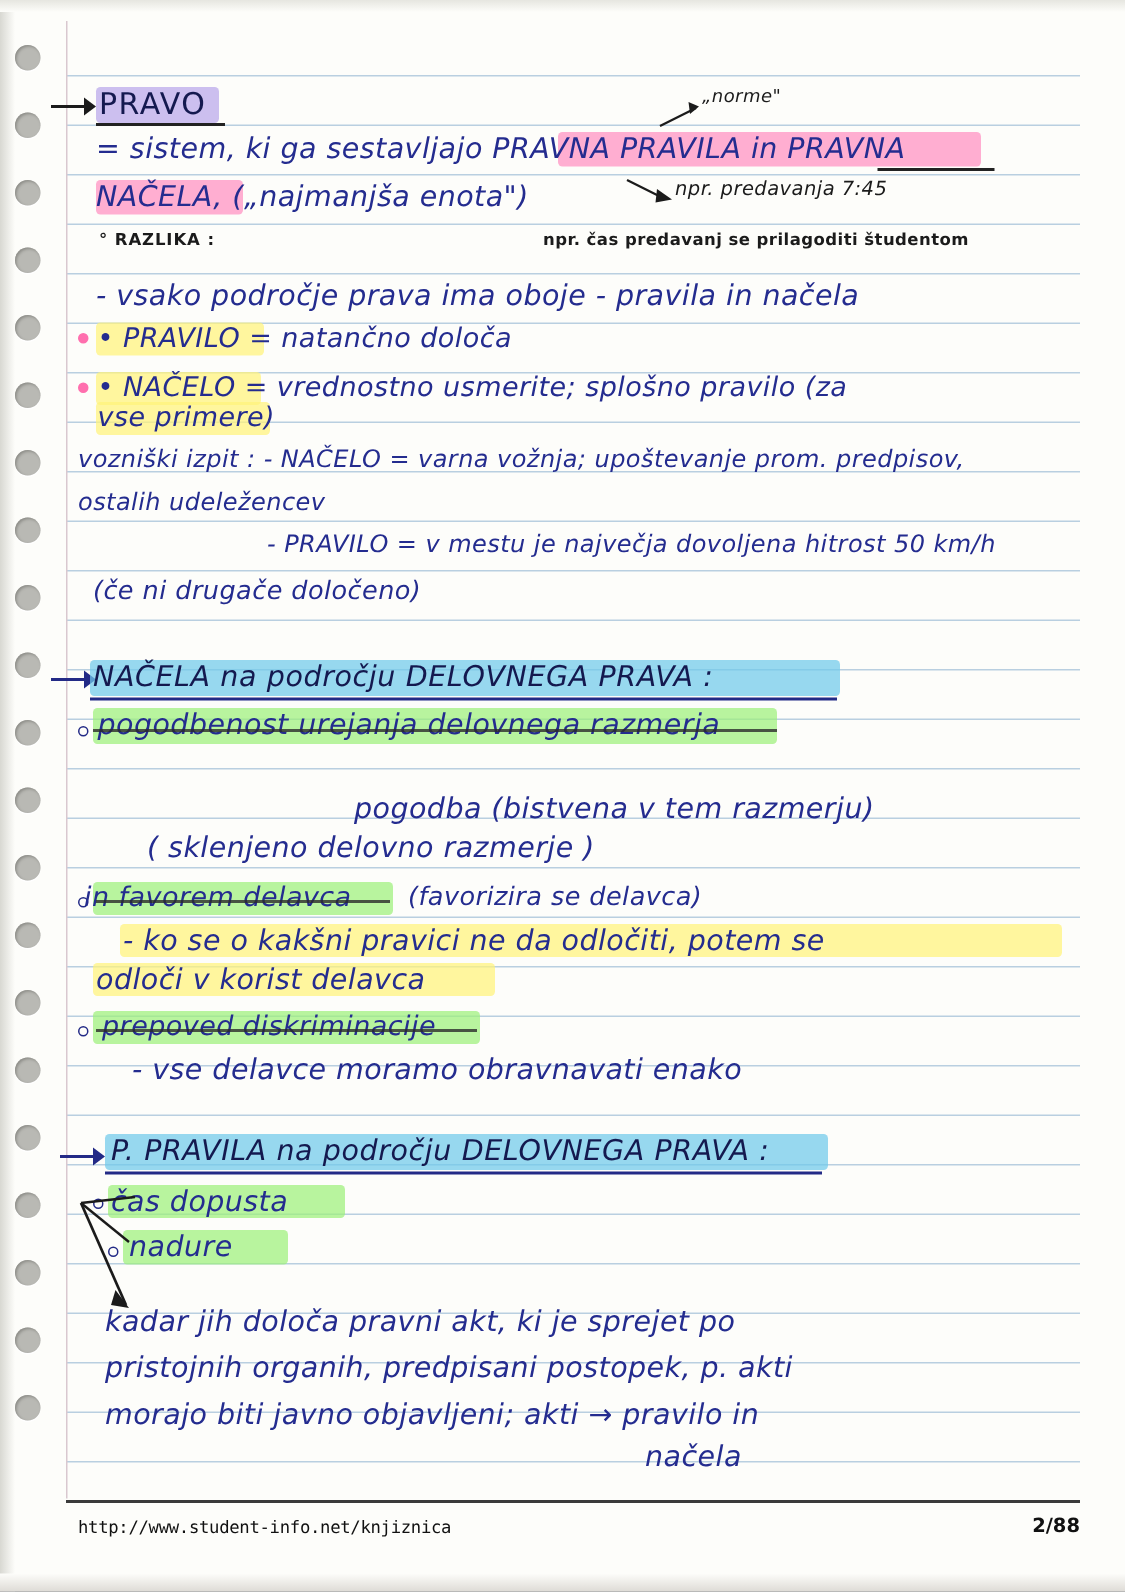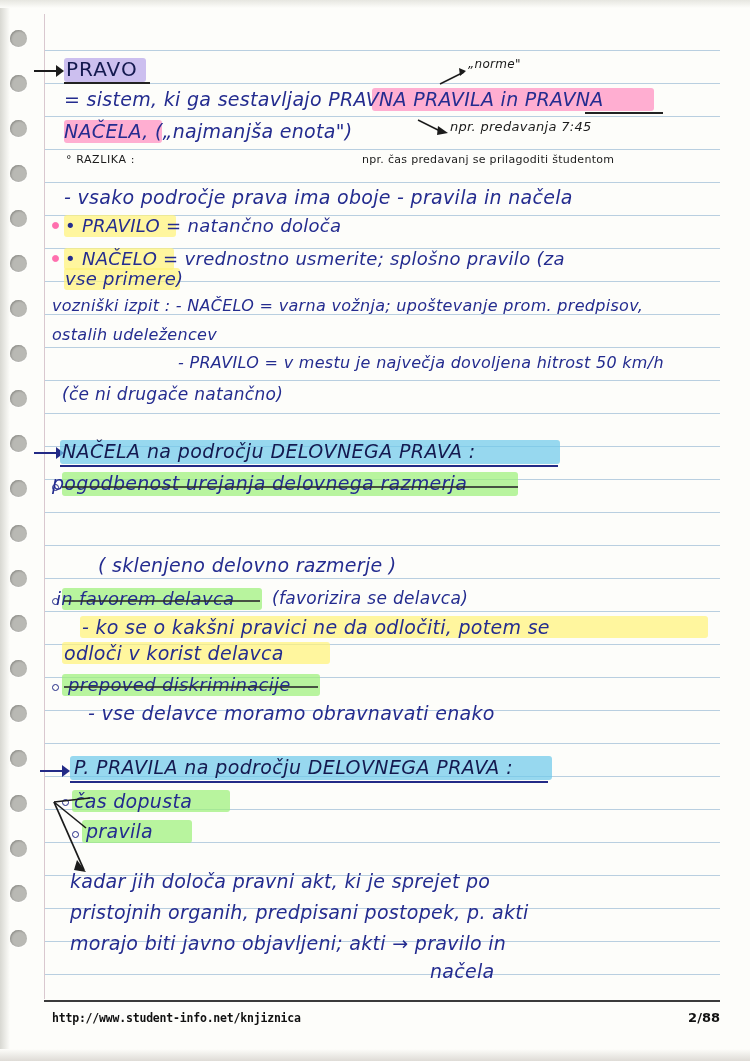--- a/index.html
+++ b/index.html
@@ -74,21 +74,21 @@
   .ink-blue  { color: #242c8f; }
   .ink-dark  { color: #14194f; }
   .ink-black { color: #1b1b1b; }
 
   .s20 { font-size: 20px; }
   .s19 { font-size: 19px; }
   .s18 { font-size: 18px; }
   .s17 { font-size: 17px; }
   .s16 { font-size: 16px; }
   .s12 { font-size: 12px; }
-  .s11 { font-size: 11px; }
+  .s11 { font-size: 11px; font-weight: bold; }
 
   
   .hl {
     position: absolute;
     border-radius: 3px;
     opacity: .72;
   }
   .hl-pink   { background: #ff8fc0; }
   .hl-yellow { background: #fff27a; }
   .hl-green  { background: #9cf07a; }
@@ -122,21 +122,21 @@
     position: absolute;
     left: 44px; top: 1000px;
     width: 676px; height: 2px;
     background: #3b3b3b;
   }
   .footer-url {
     position: absolute;
     left: 52px; top: 1011px;
     font-family: "DejaVu Sans Mono", monospace;
     font-size: 11.5px;
-    font-weight: bold;
+    font-weight: normal;
     color: #111;
     letter-spacing: -.2px;
   }
   .footer-page {
     position: absolute;
     right: 30px; top: 1010px;
     font-family: "DejaVu Sans", sans-serif;
     font-size: 13px;
     font-weight: bold;
     color: #111;
@@ -241,35 +241,36 @@
 
   <div class="bullet" style="left:52px; top:255px; background:#ff6fae; border-color:#ff6fae;"></div>
   <div class="hl hl-yellow" style="left:64px; top:248px; width:110px; height:22px;"></div>
   <div class="hl hl-yellow" style="left:64px; top:268px; width:116px; height:22px;"></div>
   <div class="hw ink-blue s18" style="left:65px; top:250px;">• NAČELO = vrednostno usmerite; splošno pravilo (za</div>
   <div class="hw ink-blue s18" style="left:65px; top:270px;">vse primere)</div>
 
   <div class="hw ink-blue s16" style="left:52px; top:298px;">vozniški izpit : - NAČELO = varna vožnja; upoštevanje prom. predpisov,</div>
   <div class="hw ink-blue s16" style="left:52px; top:327px;">ostalih udeležencev</div>
   <div class="hw ink-blue s16" style="left:178px; top:355px;">- PRAVILO = v mestu je največja dovoljena hitrost 50 km/h</div>
-  <div class="hw ink-blue s17" style="left:62px; top:386px;">(če ni drugače natančno)</div>
+  <div class="hw ink-blue s17" style="left:62px; top:386px;">(če ni drugače določeno)</div>
 
   <svg class="arrow" style="left:34px; top:444px" width="30" height="18">
     <line x1="0" y1="9" x2="22" y2="9" stroke="#232a86" stroke-width="2"></line>
     <polygon points="22,3 30,9 22,15" fill="#232a86"></polygon>
   </svg>
   <div class="hl hl-blue" style="left:60px; top:440px; width:500px; height:24px;"></div>
   <div class="hw ink-dark s19" style="left:62px; top:442px; letter-spacing:.4px;">NAČELA na področju DELOVNEGA PRAVA :</div>
   <div class="underline" style="left:60px; top:465px; width:498px;"></div>
 
   <div class="bullet" style="left:52px; top:484px;"></div>
   <div class="hl hl-green" style="left:62px; top:472px; width:456px; height:24px;"></div>
-  <div class="hw ink-blue s19" style="left:52px; top:474px;">pogodbenost urejanja delovnega razmerja</div>
+  <div class="hw ink-blue s19" style="left:65px; top:474px;">pogodbenost urejanja delovnega razmerja</div>
   <div class="strike" style="left:62px; top:486px; width:456px;"></div>
 
+  <div class="hw ink-blue s19" style="left:236px; top:530px;">pogodba (bistvena v tem razmerju)</div>
   <div class="hw ink-blue s19" style="left:98px; top:556px;text-align:center;">( sklenjeno delovno razmerje )</div>
 
   <div class="bullet" style="left:52px; top:598px;"></div>
   <div class="hl hl-green" style="left:62px; top:588px; width:200px; height:22px;"></div>
   <div class="hw ink-blue s18" style="left:56px; top:590px;">in favorem delavca</div>
   <div class="strike" style="left:64px; top:600px; width:196px;"></div>
   <div class="hw ink-blue s17" style="left:272px; top:590px;">(favorizira se delavca)</div>
 
   <div class="hl hl-yellow" style="left:80px; top:616px; width:628px; height:22px;"></div>
   <div class="hl hl-yellow" style="left:62px; top:642px; width:268px; height:22px;"></div>
@@ -289,21 +290,21 @@
   <div class="hl hl-blue" style="left:70px; top:756px; width:482px; height:24px;"></div>
   <div class="hw ink-dark s19" style="left:74px; top:758px; letter-spacing:.4px;">P. PRAVILA na področju DELOVNEGA PRAVA :</div>
   <div class="underline" style="left:70px; top:781px; width:478px;"></div>
 
   <div class="bullet" style="left:62px; top:799px;"></div>
   <div class="hl hl-green" style="left:72px; top:790px; width:158px; height:22px;"></div>
   <div class="hw ink-blue s19" style="left:74px; top:792px;">čas dopusta</div>
 
   <div class="bullet" style="left:72px; top:831px;"></div>
   <div class="hl hl-green" style="left:82px; top:820px; width:110px; height:23px;"></div>
-  <div class="hw ink-blue s19" style="left:86px; top:822px;">pravila</div>
+  <div class="hw ink-blue s19" style="left:86px; top:822px;">nadure</div>
 
   <svg class="arrow" style="left:44px; top:796px" width="52" height="80">
     <line x1="10" y1="6" x2="46" y2="2" stroke="#1b1b1b" stroke-width="1.6"></line>
     <line x1="10" y1="6" x2="42" y2="32" stroke="#1b1b1b" stroke-width="1.6"></line>
     <line x1="10" y1="6" x2="40" y2="74" stroke="#1b1b1b" stroke-width="1.8"></line>
     <polygon points="33,64 42,76 30,74" fill="#1b1b1b"></polygon>
   </svg>
 
   <div class="hw ink-blue s19" style="left:70px; top:872px;">kadar jih določa pravni akt, ki je sprejet po</div>
   <div class="hw ink-blue s19" style="left:70px; top:903px;">pristojnih organih, predpisani postopek, p. akti</div>

